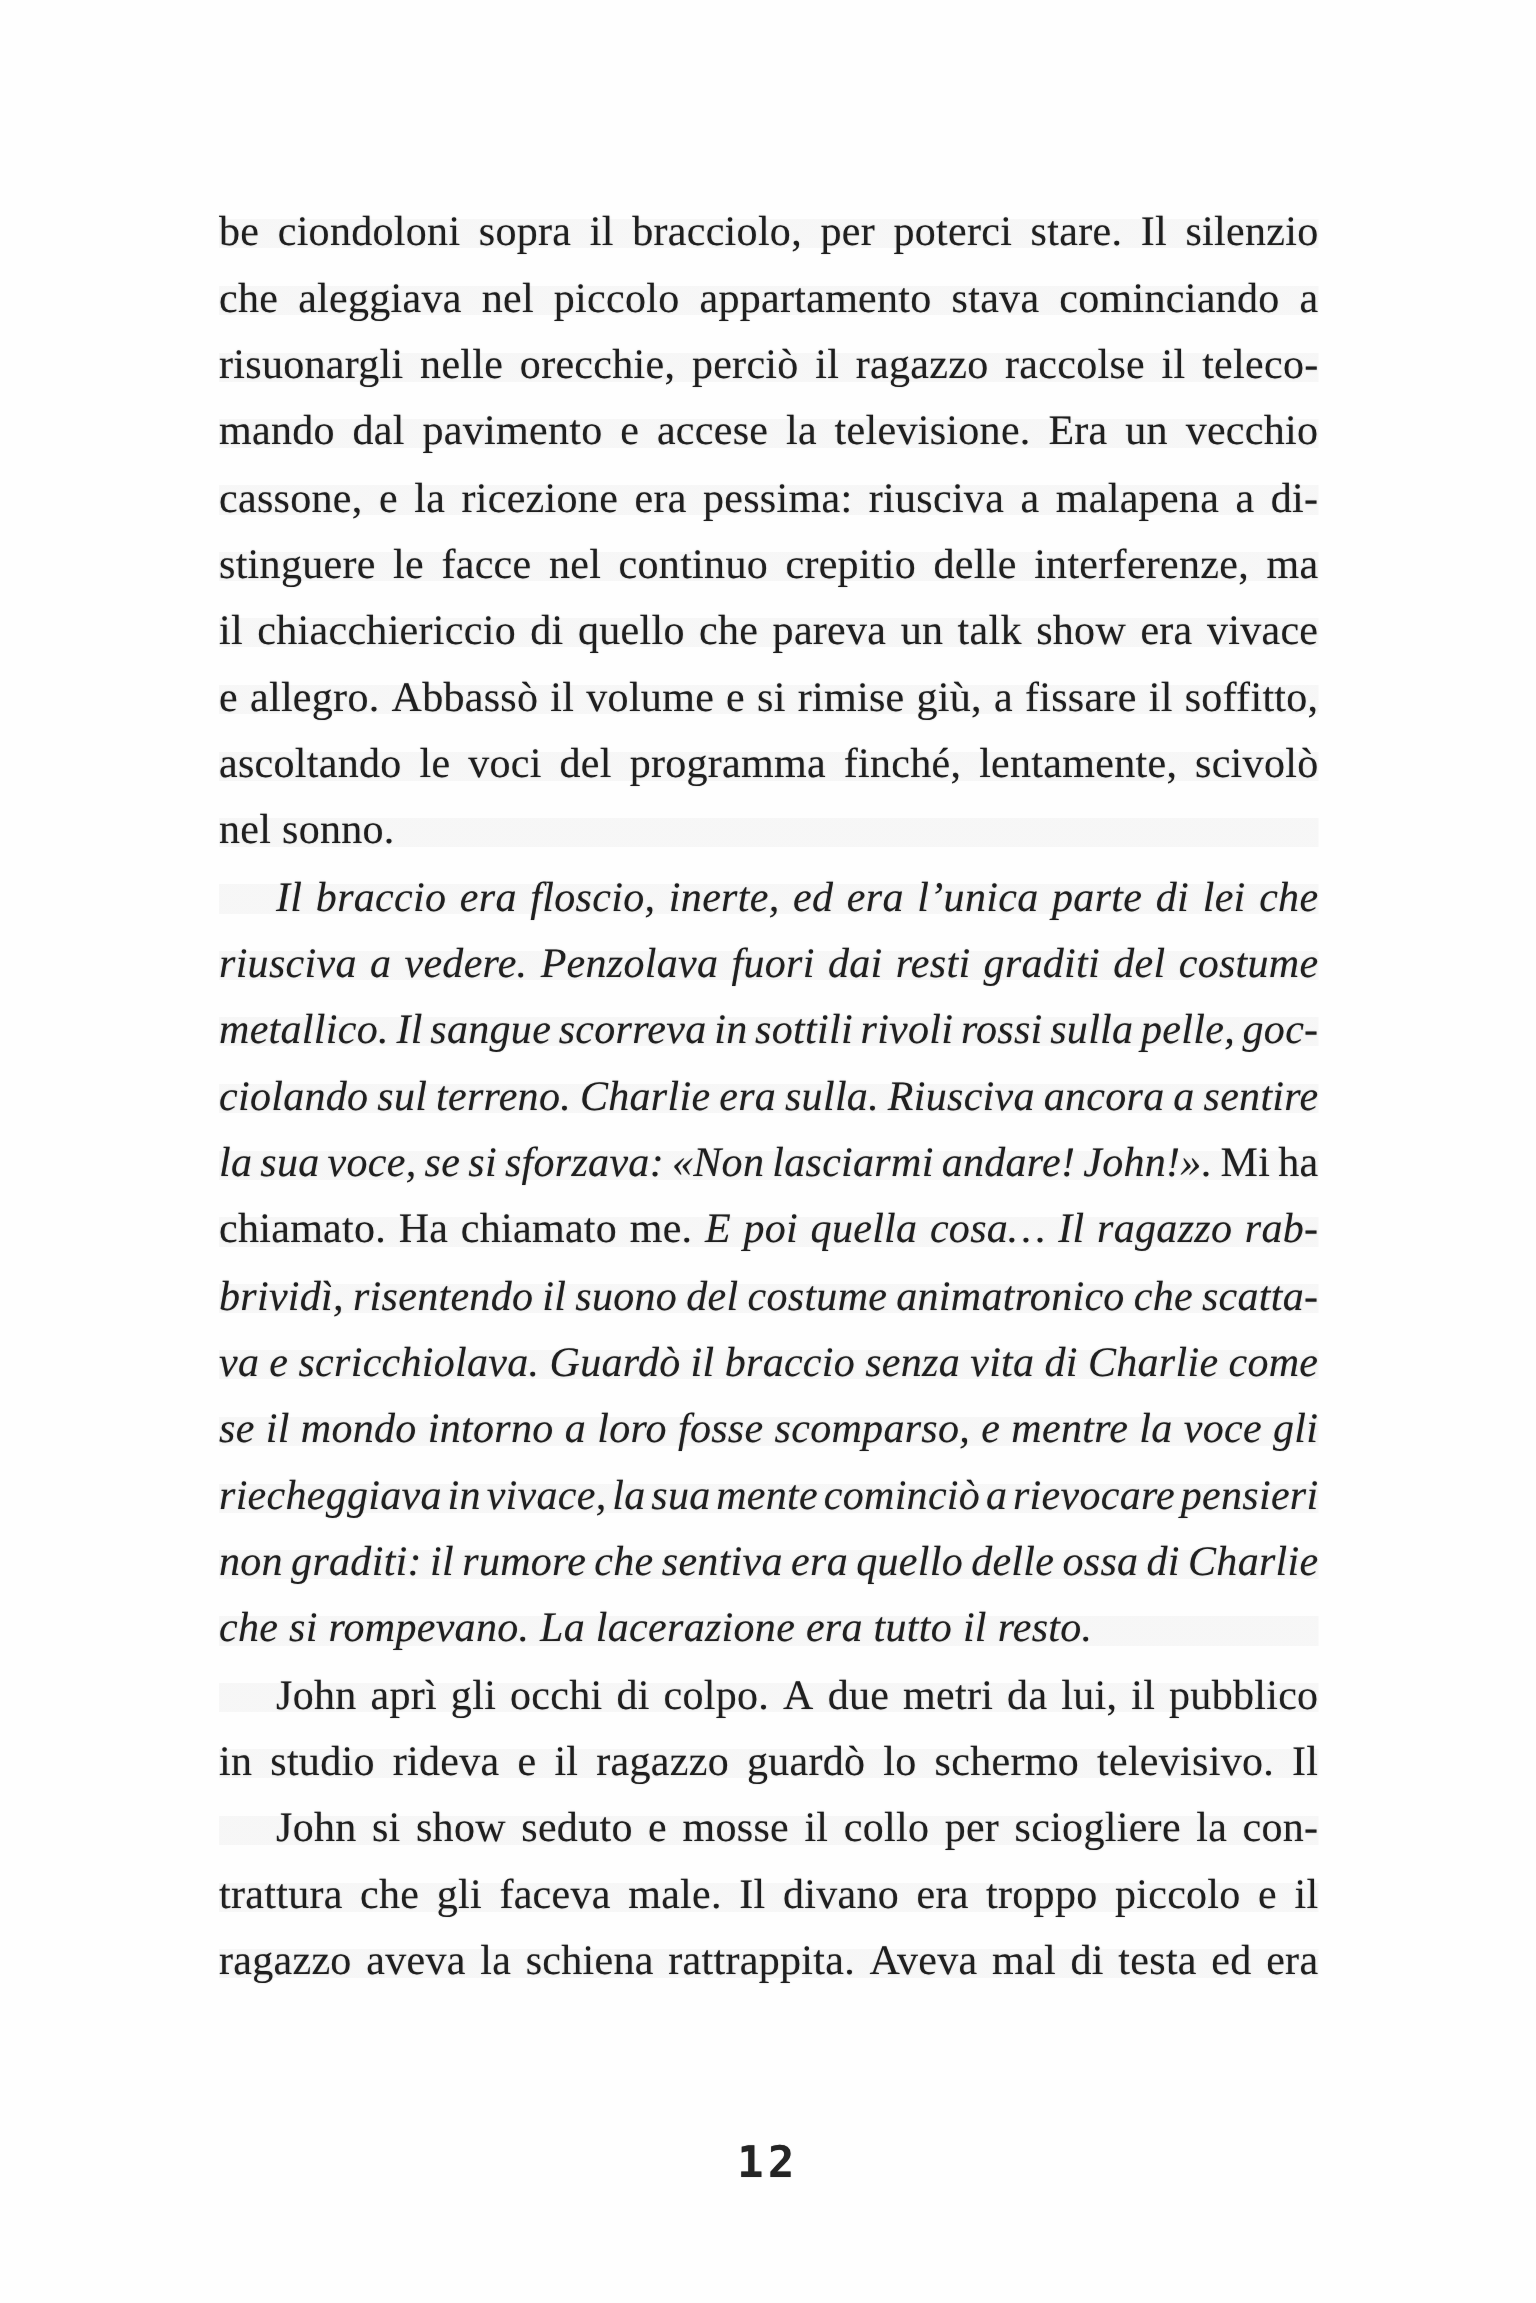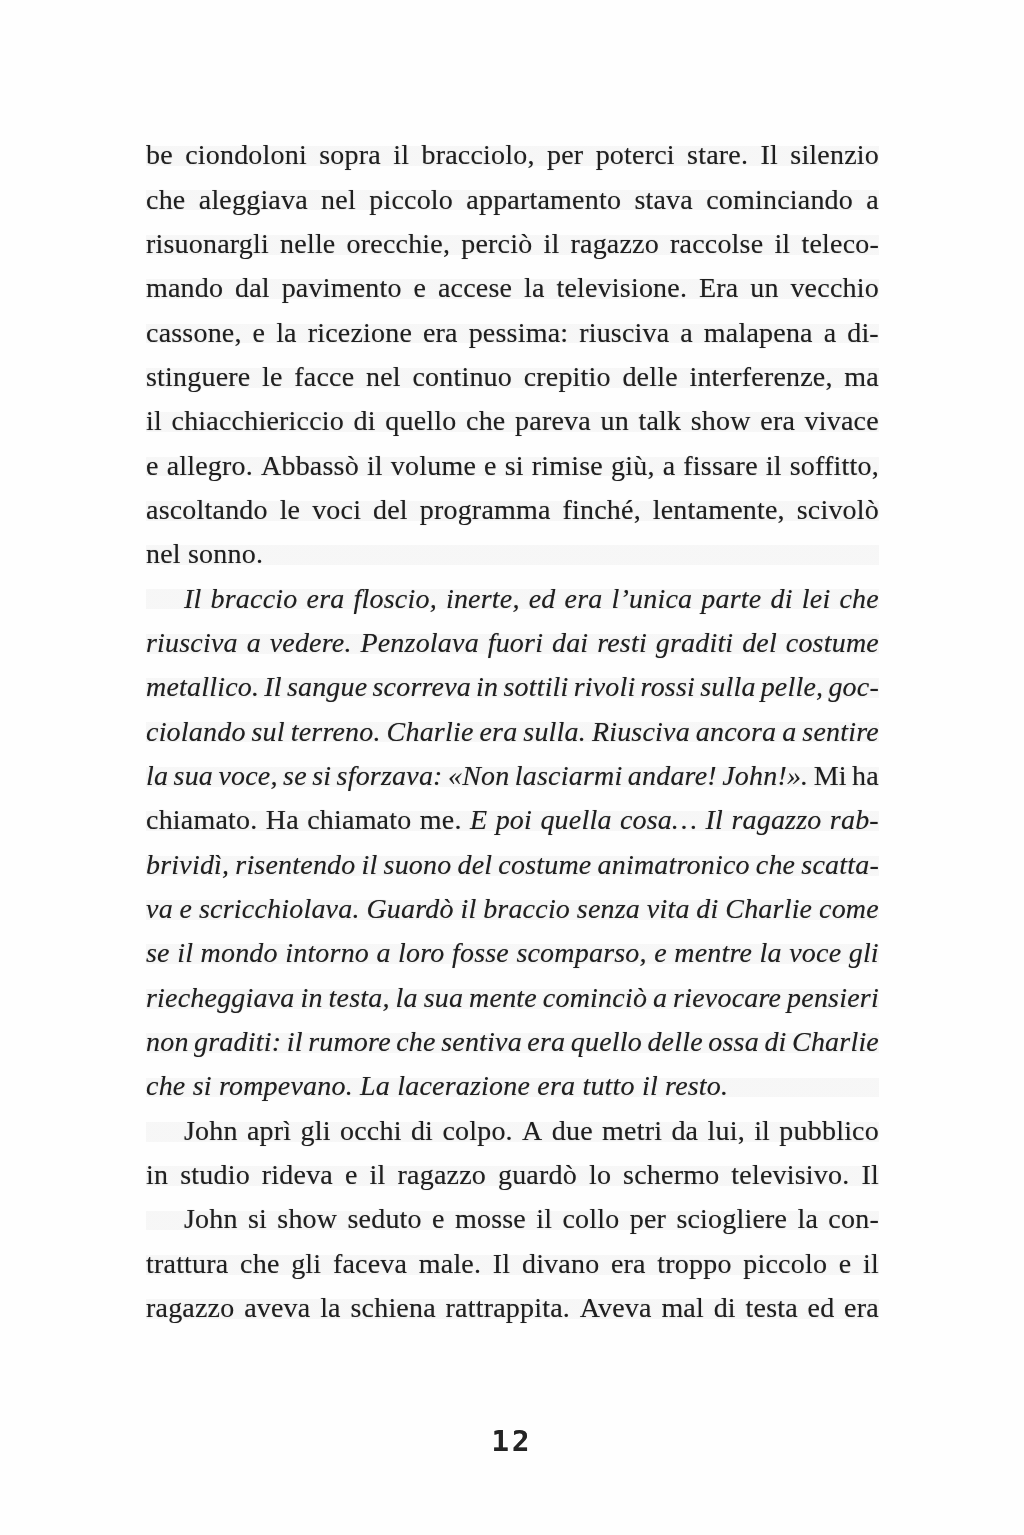--- a/index.html
+++ b/index.html
@@ -288,21 +288,21 @@
         <span class="word it">scomparso,</span>
         <span class="word it">e</span>
         <span class="word it">mentre</span>
         <span class="word it">la</span>
         <span class="word it">voce</span>
         <span class="word it">gli</span>
       </div>
       <div class="line flex">
         <span class="word it">riecheggiava</span>
         <span class="word it">in</span>
-        <span class="word it">testa,</span>
+        <span class="word it">vivace,</span>
         <span class="word it">la</span>
         <span class="word it">sua</span>
         <span class="word it">mente</span>
         <span class="word it">cominciò</span>
         <span class="word it">a</span>
         <span class="word it">rievocare</span>
         <span class="word it">pensieri</span>
       </div>
       <div class="line flex">
         <span class="word it">non</span>

